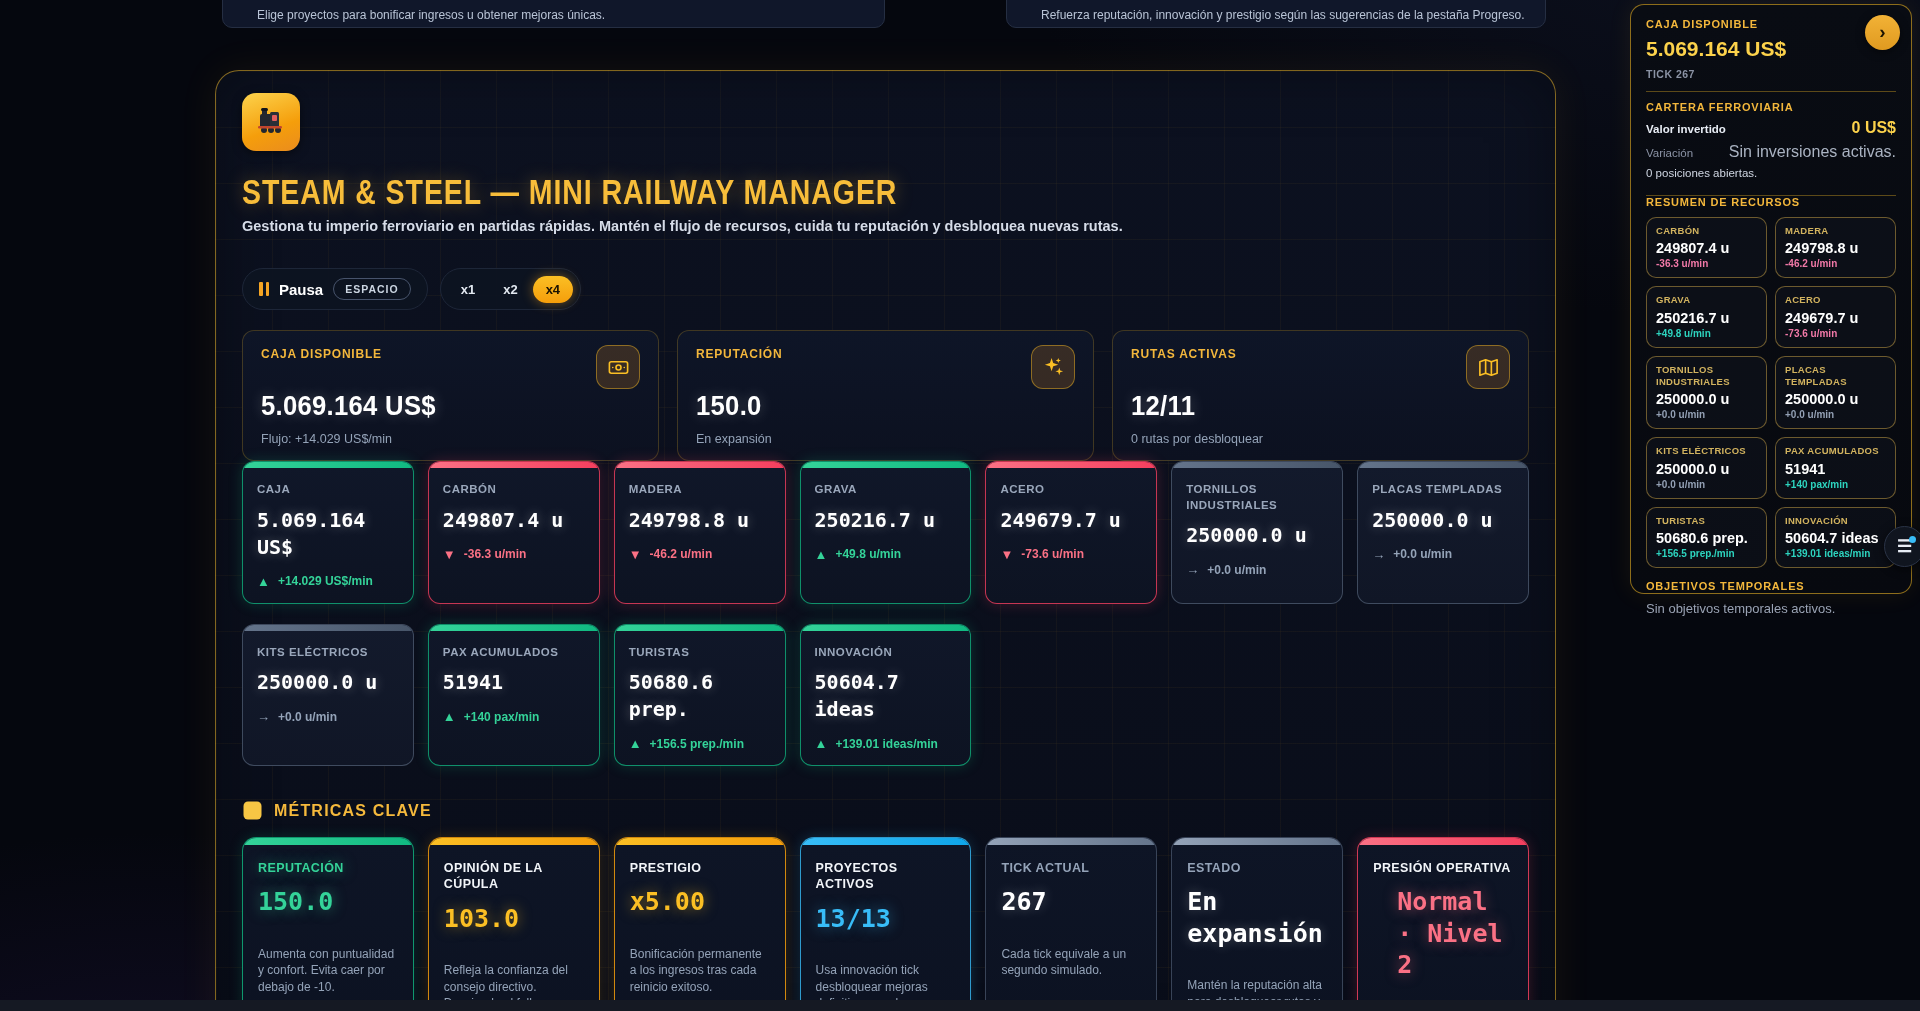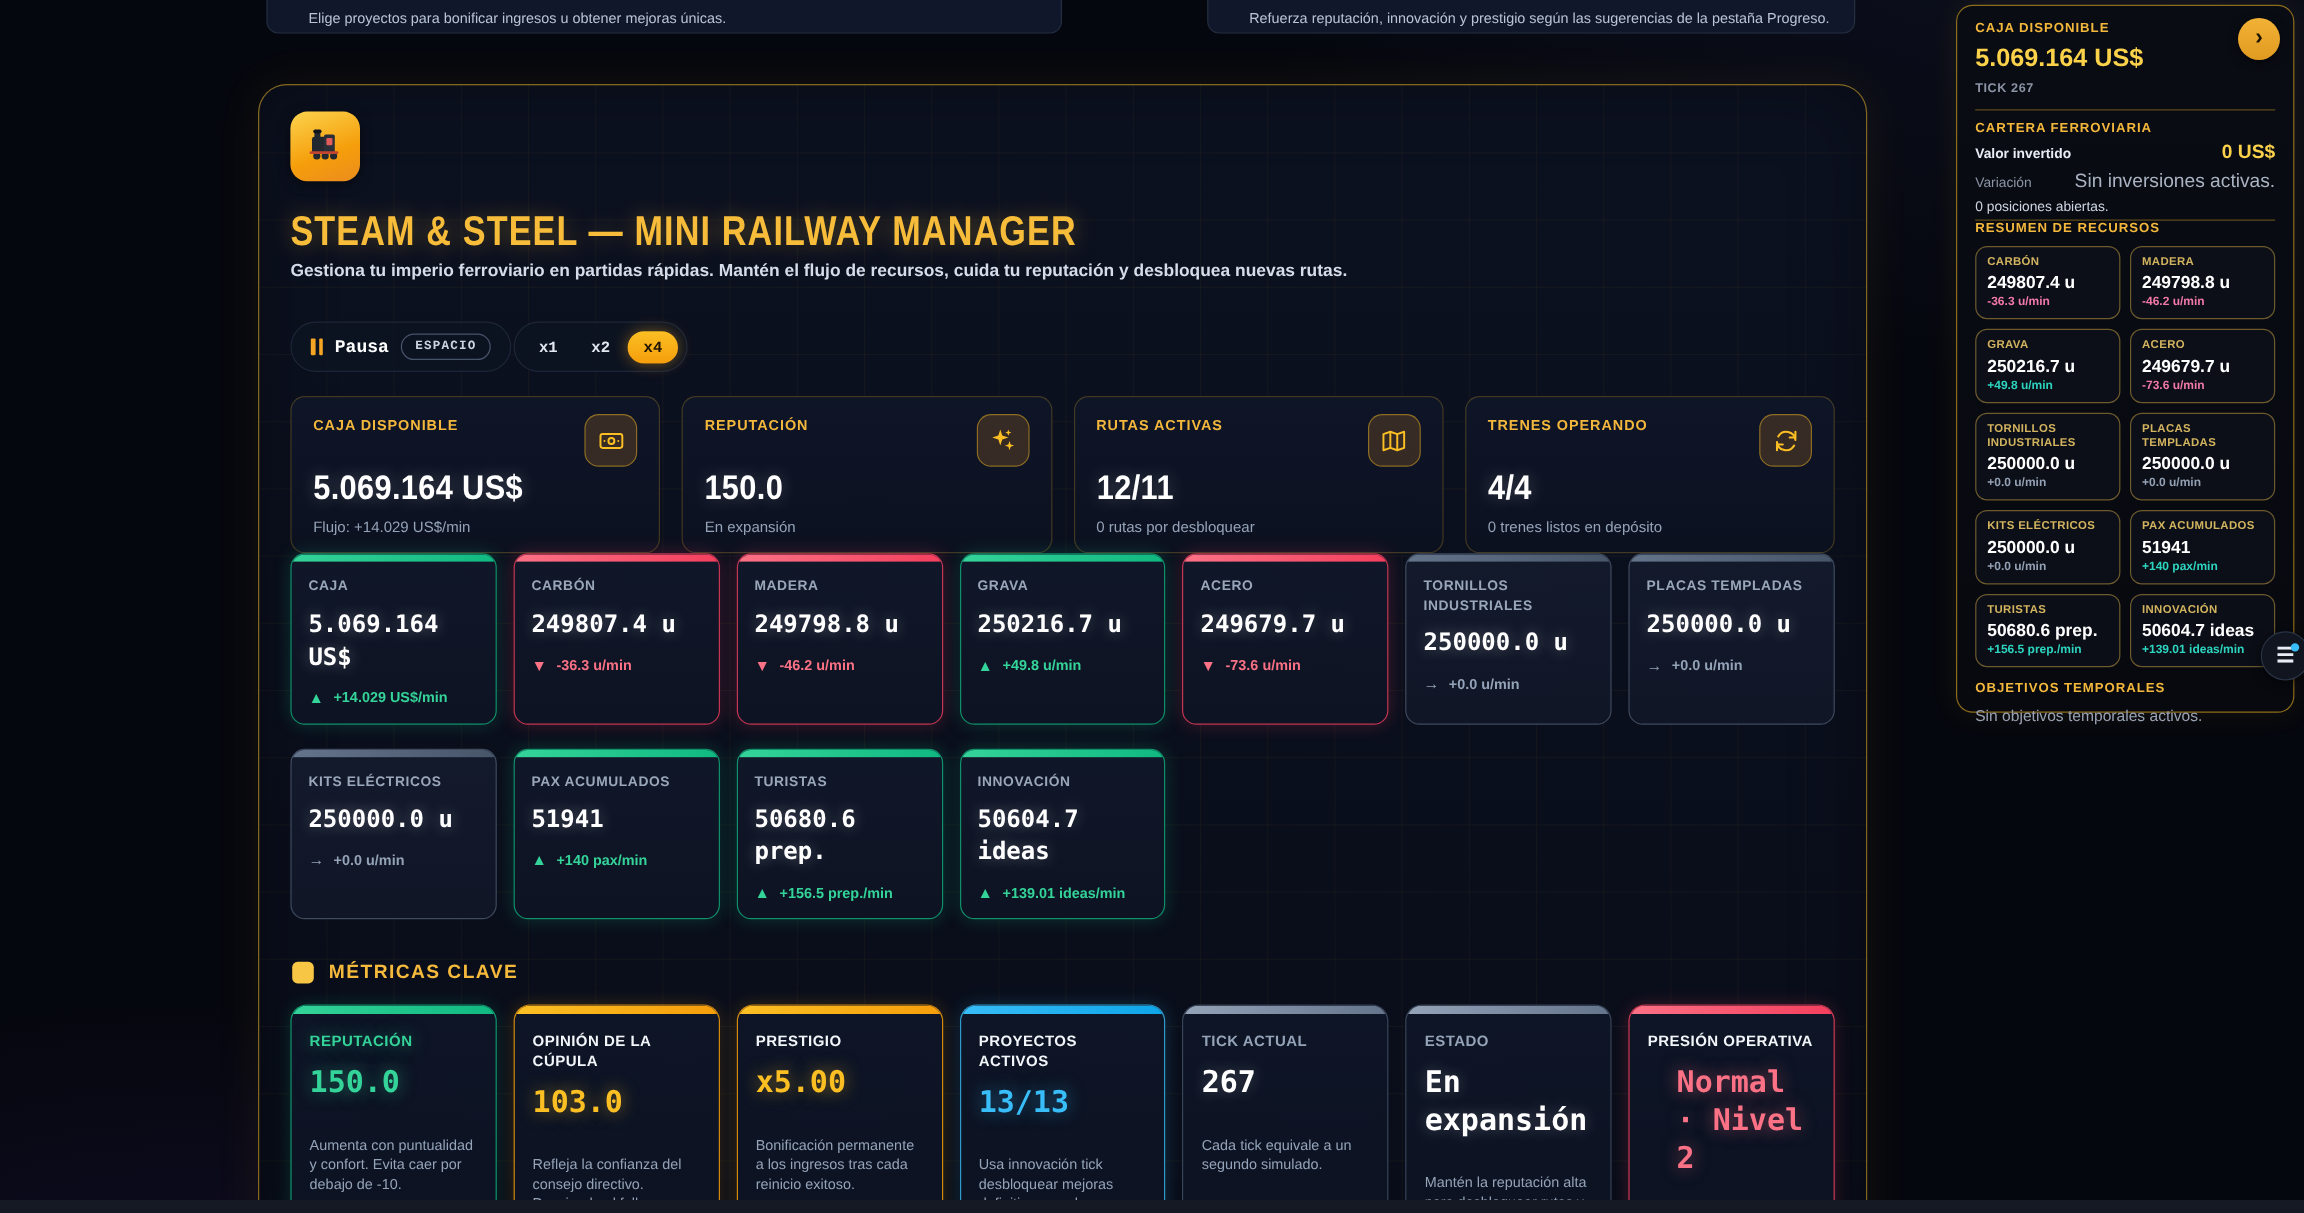--- a/index.html
+++ b/index.html
@@ -30,21 +30,21 @@
   .hdr{ display:flex; align-items:flex-start; gap:20px;flex-direction:column; }
   .logo{ width:58px; height:58px; border-radius:14px; flex:0 0 auto;
     background:linear-gradient(160deg,#fcd34d,#f59e0b 60%,#ea8c1e);
     display:flex; align-items:center; justify-content:center;
     box-shadow:0 2px 10px rgba(0,0,0,.5); }
   .titleblock{ flex:1; padding-top:2px; }
   .game-title{ color:#f7bd3a; font-size:31px; font-weight:800; letter-spacing:1px;
     display:inline-block; transform:scale(.92,1.12); transform-origin:left top;
     text-shadow:0 0 18px rgba(247,189,58,.35); white-space:nowrap; }
   .game-sub{ margin-top:9px; font-size:14.5px; font-weight:700; color:#d6dce8; }
-  .controls{ display:flex; gap:2px; margin-top:14px;font-family:Liberation Mono, monospace; }
+  .controls{ display:flex; gap:12px; margin-top:14px; }
   .pill{ background:rgba(13,19,33,.92); border:1px solid #1d2638; border-radius:999px;
     display:flex; align-items:center; }
   .pause-pill{ padding:9px 16px; gap:10px; cursor:pointer; }
   .pause-bars{ display:flex; gap:3px; }
   .pause-bars i{ display:block; width:3.5px; height:14px; background:#f5a524; border-radius:1px; }
   .pause-label{ color:#fff; font-weight:800; font-size:15px; }
   .key-badge{ border:1px solid #47536b; border-radius:999px; padding:4px 11px;
     font-size:10.5px; font-weight:800; letter-spacing:1px; color:#cbd5e1; }
   .speed-pill{ padding:5px 7px; gap:2px; }
   .speed-btn{ padding:6px 13px; border-radius:999px; font-size:13px; font-weight:800;
@@ -116,21 +116,21 @@
     box-shadow:0 0 24px rgba(251,191,36,.08); padding:13px 15px; }
   .sb-label{ color:#f3b73c; font-size:11px; font-weight:800; letter-spacing:.8px; }
   .sb-cash{ color:#fcd24b; font-size:21px; font-weight:800; margin-top:7px; }
   .sb-tick{ color:#8b93a5; font-size:10.5px; font-weight:700; letter-spacing:.5px; margin-top:7px; }
   .sb-div{ border:none; border-top:1px solid rgba(251,191,36,.35); margin:11px 0 9px; }
   .sb-row{ display:flex; justify-content:space-between; align-items:baseline; margin-top:6px; }
   .sb-row .k{ font-size:11.5px; font-weight:700; color:#e8edf5; }
   .sb-row .k.dim{ color:#8b93a5; font-weight:400; }
   .sb-row .v{ font-size:16px; font-weight:800; color:#fcd24b; }
   .sb-row .v.dim{ color:#aab3c2; font-weight:400; }
-  .sb-note{ font-size:11.5px; color:#cfd6e2; margin-top:6px; padding-bottom:4px;
+  .sb-note{ font-size:11.5px; color:#cfd6e2; margin-top:6px; padding-bottom:16px;
     border-bottom:1px solid rgba(251,191,36,.35); }
   .sb-grid{ display:grid; grid-template-columns:1fr 1fr; gap:8px; margin-top:9px; }
   .sb-mini{ border:1px solid rgba(205,165,70,.5); border-radius:10px; padding:7px 9px 8px;
     background:rgba(16,20,30,.5); }
   .sb-mini .lab{ color:#d2b35f; font-size:9.5px; font-weight:800; letter-spacing:.3px; line-height:1.3; }
   .sb-mini .val{ color:#fff; font-size:14.5px; font-weight:800; margin-top:3px; }
   .sb-mini .rate{ font-size:10px; font-weight:700; margin-top:2px; }
   .rate.up{ color:#2dd4bf; } .rate.down{ color:#f279a8; } .rate.flat{ color:#93a0b4; }
   .sb-chevron{ position:absolute; top:10px; right:11px; width:35px; height:35px; border-radius:50%;
     background:linear-gradient(180deg,#f2b236,#e09a20); display:flex; align-items:center;
@@ -228,35 +228,20 @@
         <div class="stat-icon">
             <svg width="23" height="23" viewBox="0 0 24 24" fill="none" stroke="#fbbf24" stroke-width="1.7" stroke-linejoin="round">
               <path d="M3 6l6-2 6 2 6-2v14l-6 2-6-2-6 2z"></path>
               <path d="M9 4v14M15 6v14"></path>
             </svg>
           </div>
       </div>
       <div><span class="stat-value">12/11</span></div>
       <div class="stat-footer">0 rutas por desbloquear</div>
     </div>
-    <div class="stat-card">
-      <div class="stat-top">
-        <div class="stat-label">TRENES OPERANDO</div>
-        <div class="stat-icon">
-            <svg width="23" height="23" viewBox="0 0 24 24" fill="none" stroke="#fbbf24" stroke-width="1.8" stroke-linecap="round">
-              <path d="M20 11a8 8 0 0 0-14.9-3"></path>
-              <path d="M4 13a8 8 0 0 0 14.9 3"></path>
-              <path d="M20 4v5h-5"></path>
-              <path d="M4 20v-5h5"></path>
-            </svg>
-          </div>
-      </div>
-      <div><span class="stat-value">4/4</span></div>
-      <div class="stat-footer">0 trenes listos en depósito</div>
-    </div>
     </div>
 
   <div class="grid7" id="resource-grid">
     <div class="rcard dir-up">
       <div class="bar"></div>
       <div class="lab">CAJA</div>
       <div class="val">5.069.164 US$</div>
       <div class="trend up">
         <span class="arr">▲</span>
           <span>+14.029 US$/min</span>

